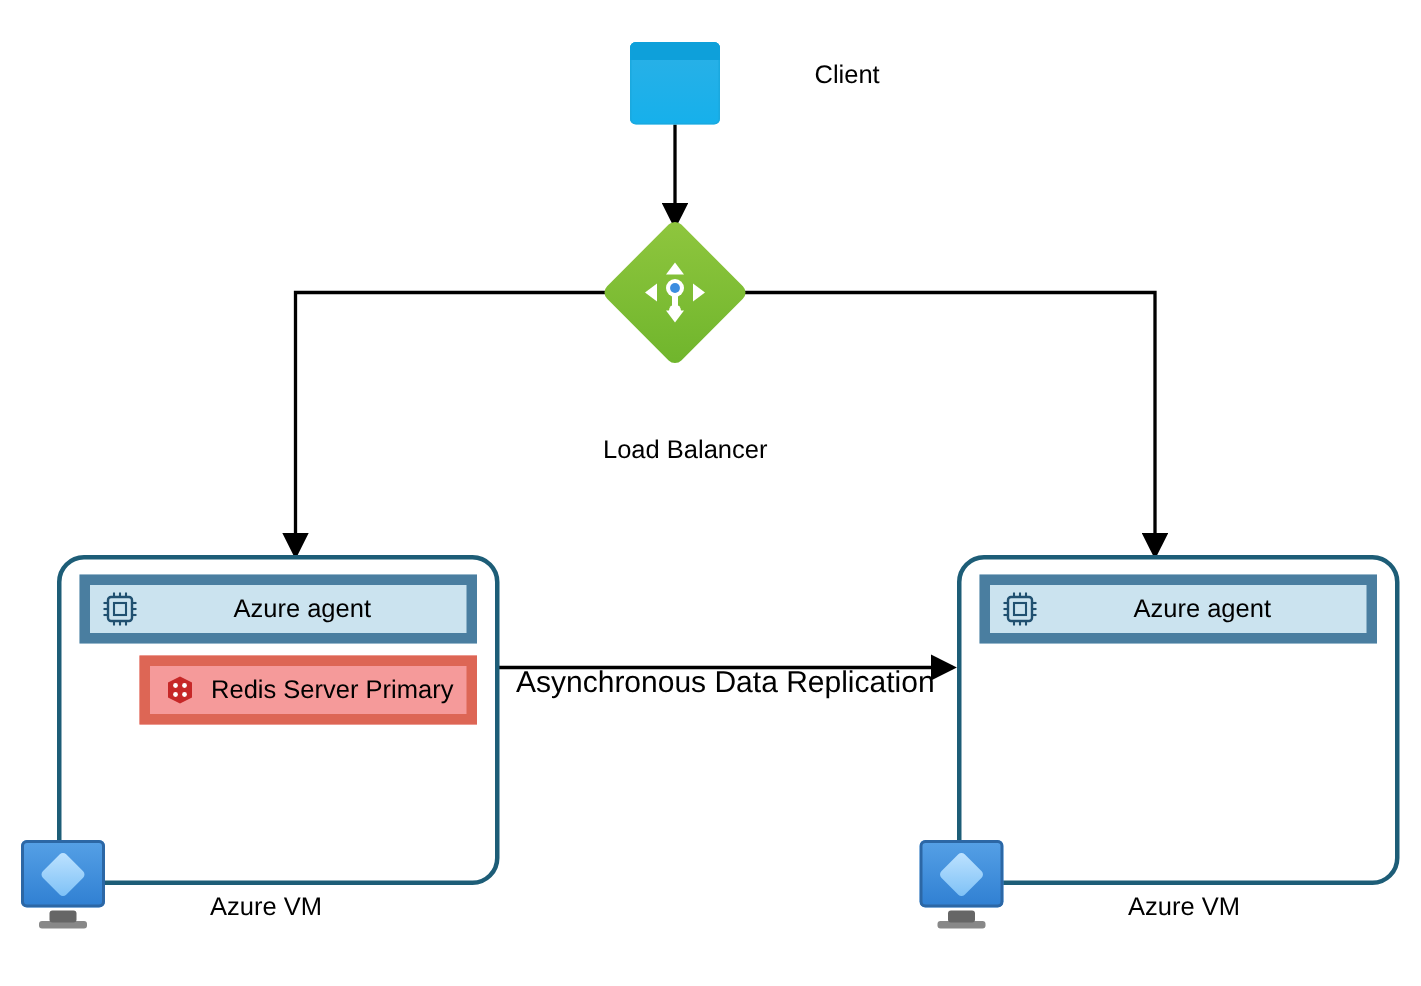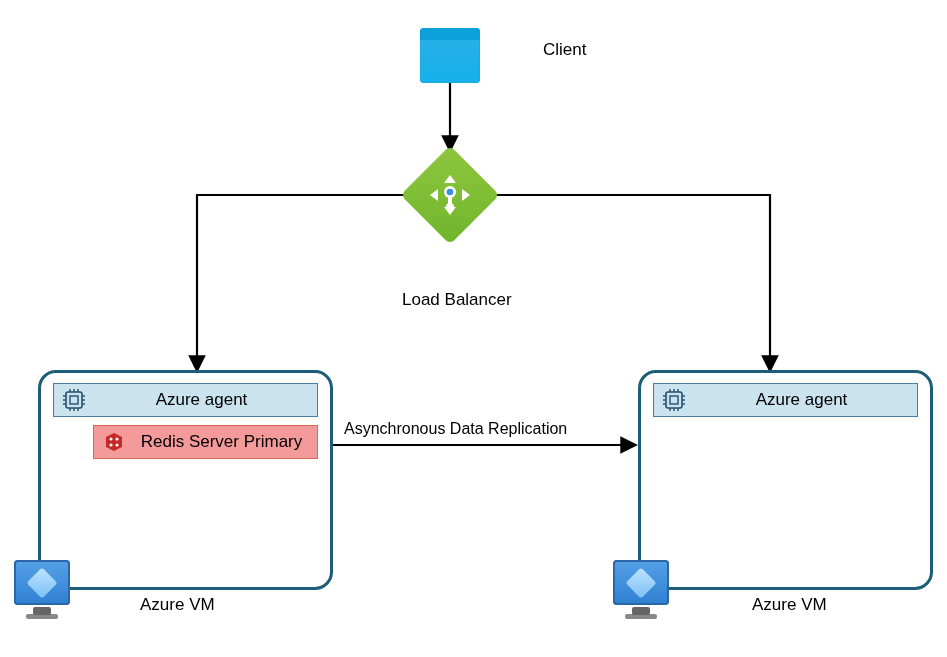--- a/index.html
+++ b/index.html
@@ -49,21 +49,21 @@
   
   .vm-box {
     width: 295px; height: 220px;
     border: 3px solid #1d5d77;
     border-radius: 18px;
     background: #fff;
     padding: 10px 12px;
   }
   .badge-row {
     display:flex; align-items:center; gap: 8px;
-    border: 1px solid #4c1d95;
+    border: 7px solid #4c1d95;
     padding: 4px 8px;
     margin-bottom: 8px;
     font-size: 17px;
   }
   .badge-row.azure { background: #cbe3ef; border-color:#4a7ea0; }
   .badge-row.redis { background: #f59a9a; border-color:#d65;margin-left:40px; }
   .badge-row .txt { flex:1; text-align:center; }
   .chip-ic { width: 24px; height:24px; flex-shrink:0; }
 
   
@@ -136,21 +136,21 @@
           <rect x="20" y="23" width="4" height="10"></rect>
           <circle cx="22" cy="34" r="4"></circle>
         </g>
         <circle cx="22" cy="19" r="3.3" fill="#3b8de0"></circle>
       </svg>
     </div>
   </div>
 </div>
 <div class="abs label" style="left:402px; top:252px;margin-top:38px;">Load Balancer</div>
 
-<div class="abs label" style="left:344px; top:420px; font-size:16px;">Asynchronous Data Replication</div>
+<div class="abs label" style="left:344px; top:444px; font-size:20px;">Asynchronous Data Replication</div>
 
 <div class="abs vm-box" style="left:38px; top:370px;">
   <div class="badge-row azure">
     <svg class="chip-ic" viewBox="0 0 24 24">
       <rect x="4" y="4" width="16" height="16" rx="2" fill="none" stroke="#205070" stroke-width="1.6"></rect>
       <rect x="8" y="8" width="8" height="8" fill="none" stroke="#205070" stroke-width="1.4"></rect>
       <g stroke="#205070" stroke-width="1.4">
         <line x1="8" y1="1" x2="8" y2="4"></line>
           <line x1="12" y1="1" x2="12" y2="4"></line>
           <line x1="16" y1="1" x2="16" y2="4"></line>

